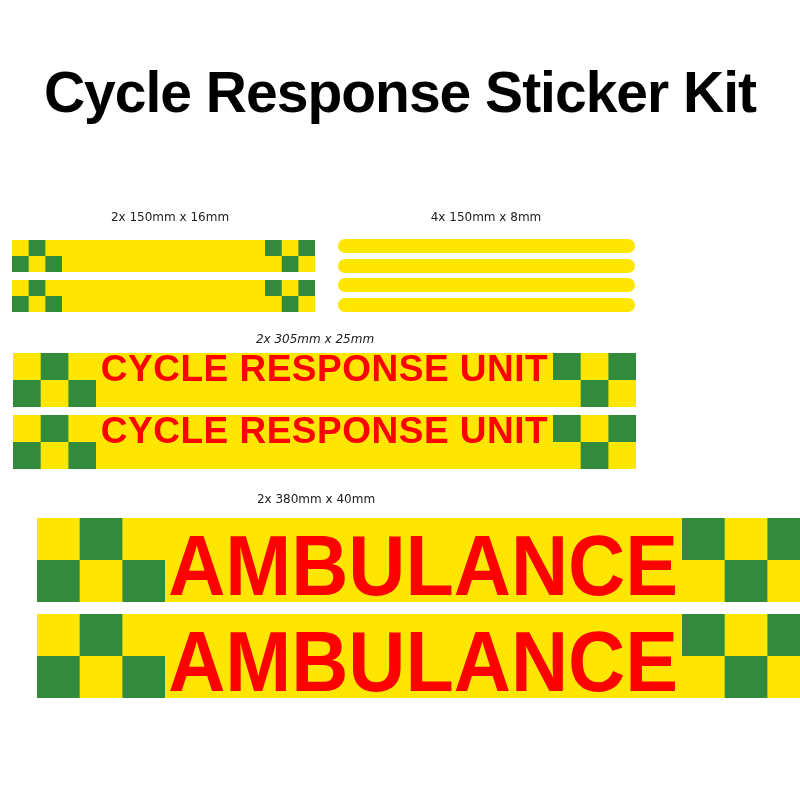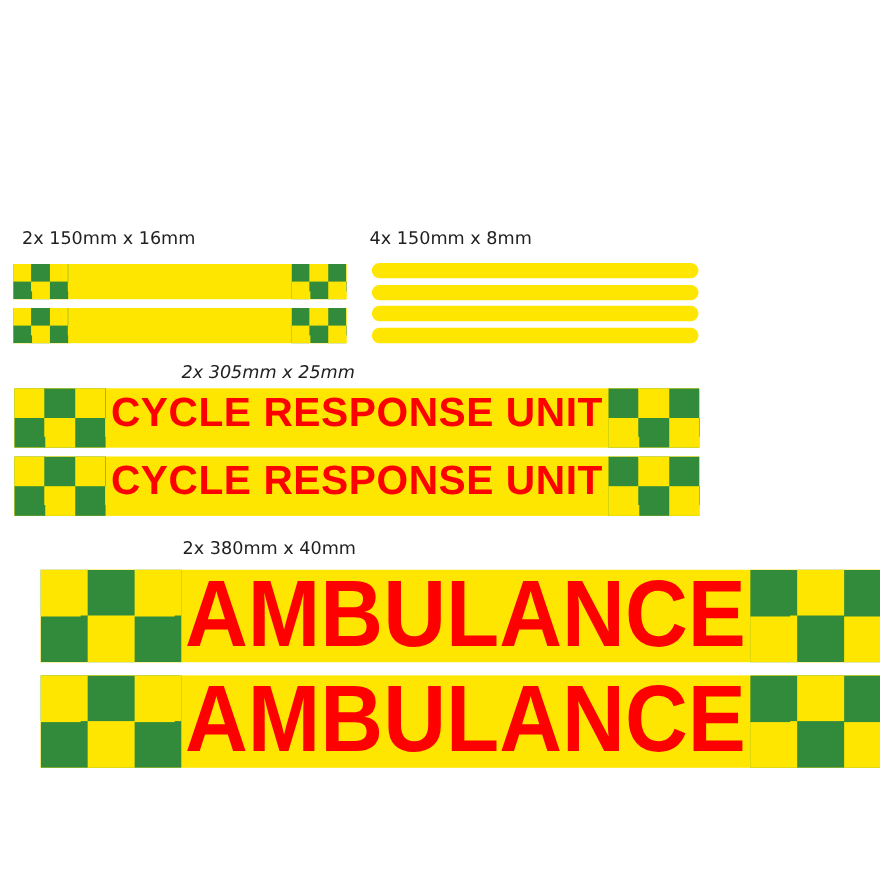--- a/index.html
+++ b/index.html
@@ -25,36 +25,37 @@
     font-weight: bold;
     letter-spacing: -1px;
     line-height: 56px;
     color: var(--title_text, #000);
     white-space: nowrap;
   }
 
   .size-label {
     position: absolute;
     width: 300px;
+    text-align: center;
     font-family: "DejaVu Sans", sans-serif;
-    font-size: 16px;
+    font-size: 12px;
     line-height: 22px;
     color: var(--label_text, #212121);
     white-space: nowrap;
   }
   .size-label.l1 { top: 206px; left: 20px; }
   .size-label.l2 { top: 206px; left: 336px; }
   .size-label.l3 { top: 328px; left: 165px; font-style: italic; }
   .size-label.l4 { top: 488px; left: 166px; }
 
   .strip {
     position: absolute;
     background: var(--yellow, #FFE600);
     display: flex;
-    align-items: center;
+    align-items: flex-start;
     justify-content: center;
   }
 
   
   .checker { position: absolute; top: 0; height: 100%; }
   .checker.left {
     left: 0;
     background: repeating-conic-gradient(var(--green, #318B3B) 0 25%, var(--yellow, #FFE600) 0 50%);
   }
   .checker.right {
@@ -112,20 +113,21 @@
     color: var(--red, #FF0000);
     white-space: nowrap;
     z-index: 2;
   }
 </style>
 </head>
 <body>
 
 <div class="canvas">
 
+  <h1 class="page-title">Cycle Response Sticker Kit</h1>
 
   <div class="size-label l1">2x 150mm x 16mm</div>
   <div class="size-label l2">4x 150mm x 8mm</div>
   <div class="size-label l3">2x 305mm x 25mm</div>
   <div class="size-label l4">2x 380mm x 40mm</div>
 
   <div class="strip g1 a">
     <div class="checker left"></div>
     <div class="checker right"></div>
   </div>

